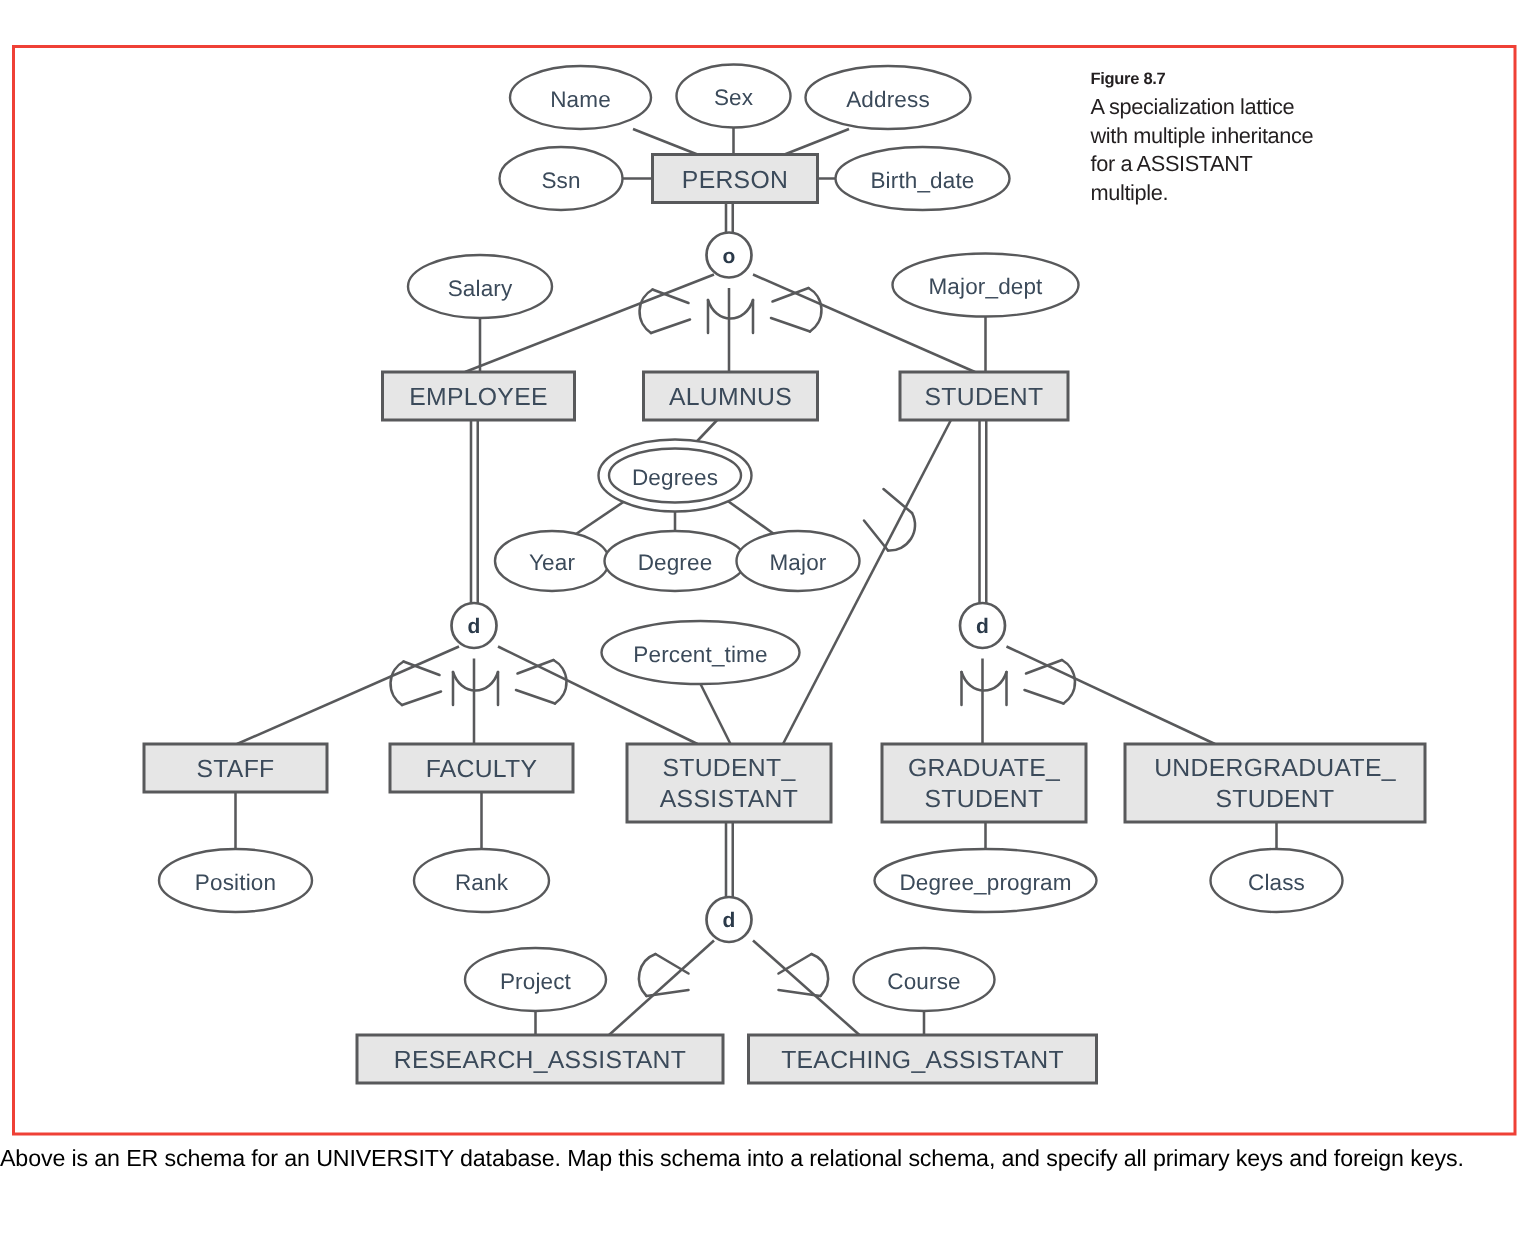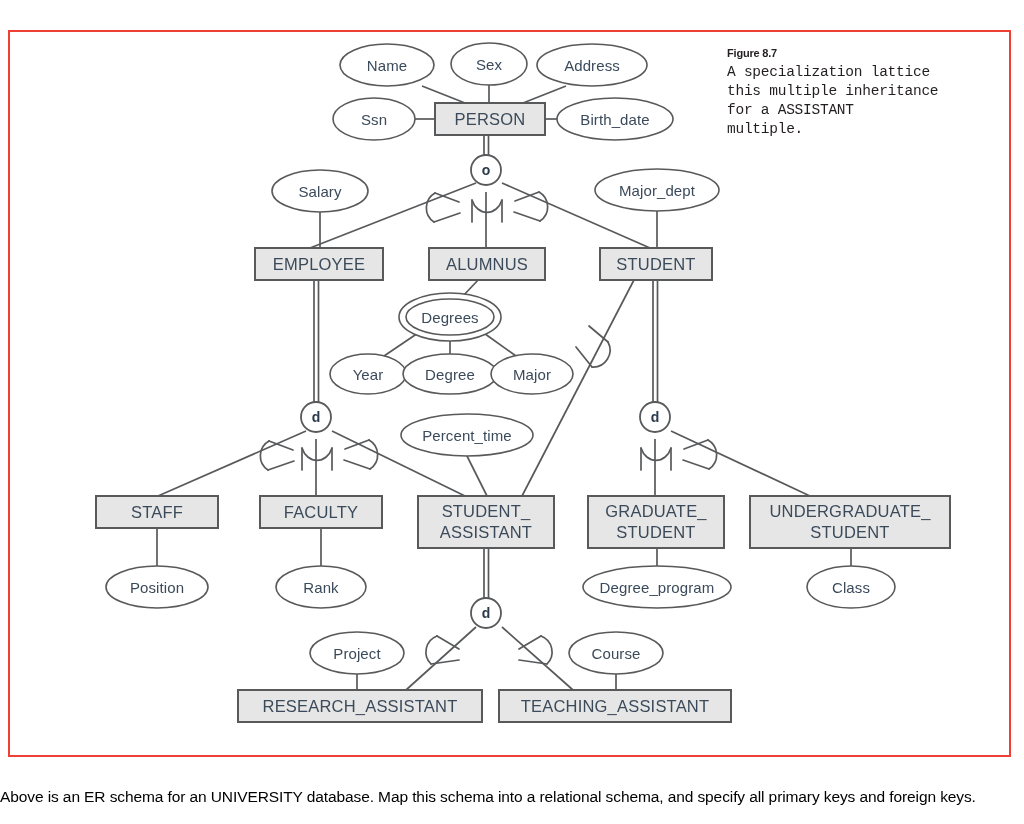--- a/index.html
+++ b/index.html
@@ -41,32 +41,30 @@
   }
   .caption-title {
     font-size: 11px;
     font-weight: bold;
     letter-spacing: -0.2px;
     margin-bottom: 2px;
   }
   .caption-text {
     font-size: 14.5px;
     letter-spacing: -0.25px;
-    font-family: Liberation Mono, monospace;
   }
   #task-text {
     position: absolute;
     left: 0px;
     top: 762px;
     width: 1022px;
     font-size: 15.5px;
     color: #000000;
     line-height: 1.42;
     letter-spacing: -0.1px;
-    margin-top: 24px;
   }
   
   .ent-rect {
     fill: #e6e6e6;
     stroke: #58595b;
     stroke-width: 2;
   }
   .ent-label {
     font-family: "Liberation Sans", sans-serif;
     font-size: 16.5px;
@@ -407,21 +405,21 @@
         <g>
           <circle class="circ" cx="476" cy="581" r="15"></circle>
           <text class="circ-label" x="476" y="586">d</text>
         </g>
       </g>
     </svg>
 
     <div class="caption-block">
       <div class="caption-title">Figure 8.7</div>
       <div class="caption-text">A specialization lattice</div>
-      <div class="caption-text">this multiple inheritance</div>
+      <div class="caption-text">with multiple inheritance</div>
       <div class="caption-text">for a ASSISTANT</div>
       <div class="caption-text">multiple.</div>
     </div>
 
   </div>
 
   <div id="task-text">Above is an ER schema for an UNIVERSITY database. Map this schema into a relational schema, and specify all primary keys and foreign keys.</div>
 
 </div>
 

